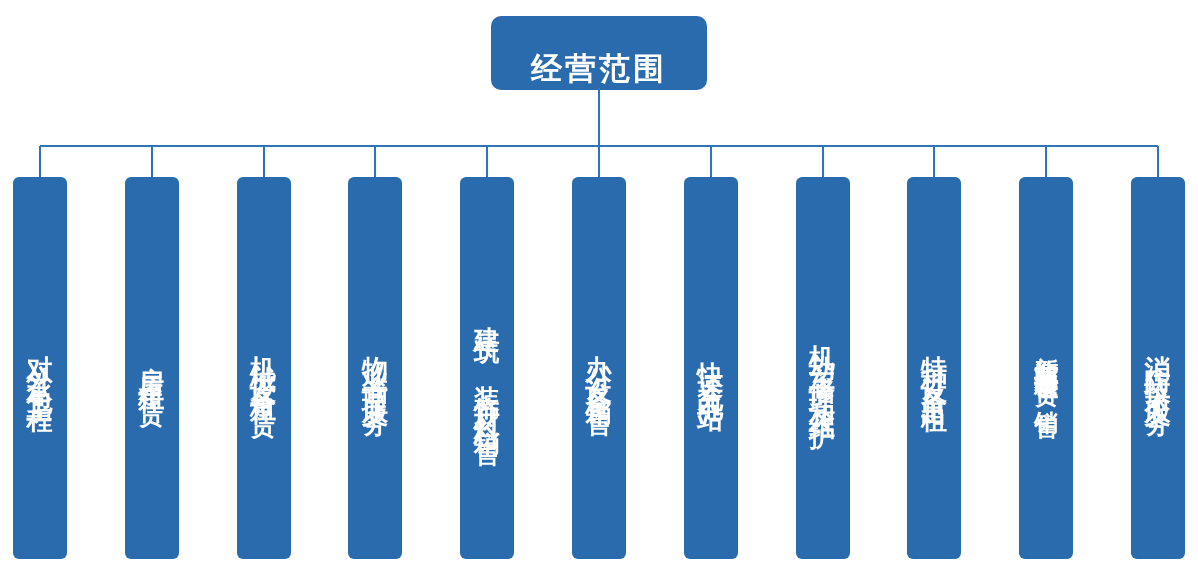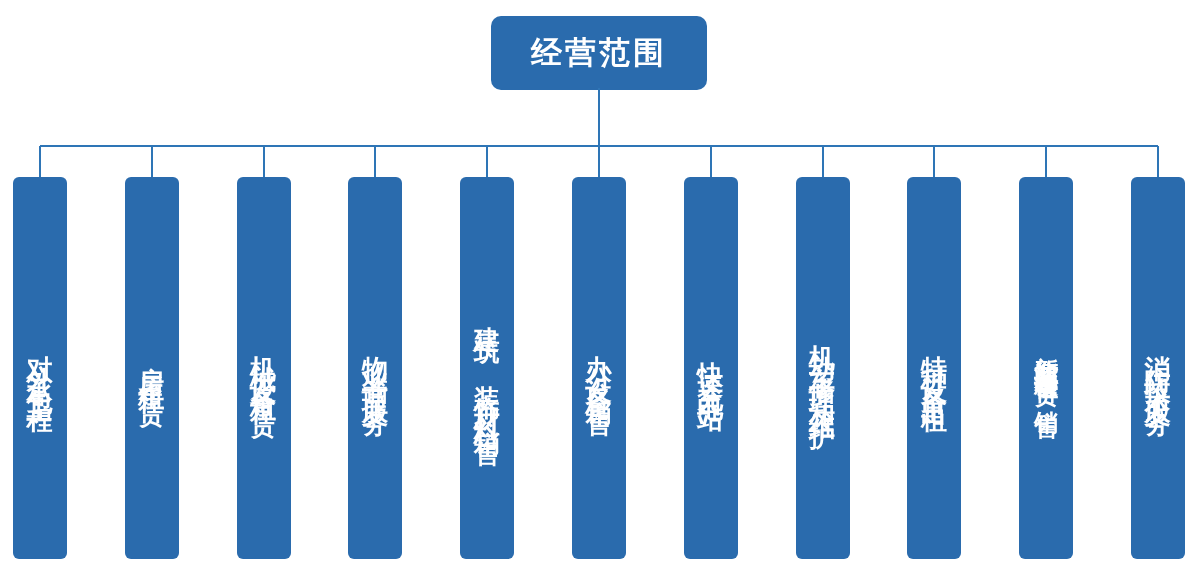--- a/index.html
+++ b/index.html
@@ -17,21 +17,21 @@
     overflow:hidden;
   }
   
   .root-box{
     position:absolute;
     top:16px;left:50%;
     transform:translateX(-50%);
     width:216px;height:74px;
     background:var(--box-blue);
     border-radius:10px;
-    display:flex;align-items:center;justify-content:center;
+    display:flex;align-items:flex-end;justify-content:center;
   }
   .root-label{
     color:var(--text-white);
     font-size:31px;
     font-weight:bold;
     letter-spacing:3px;
   }
   
   .trunk{
     position:absolute;

